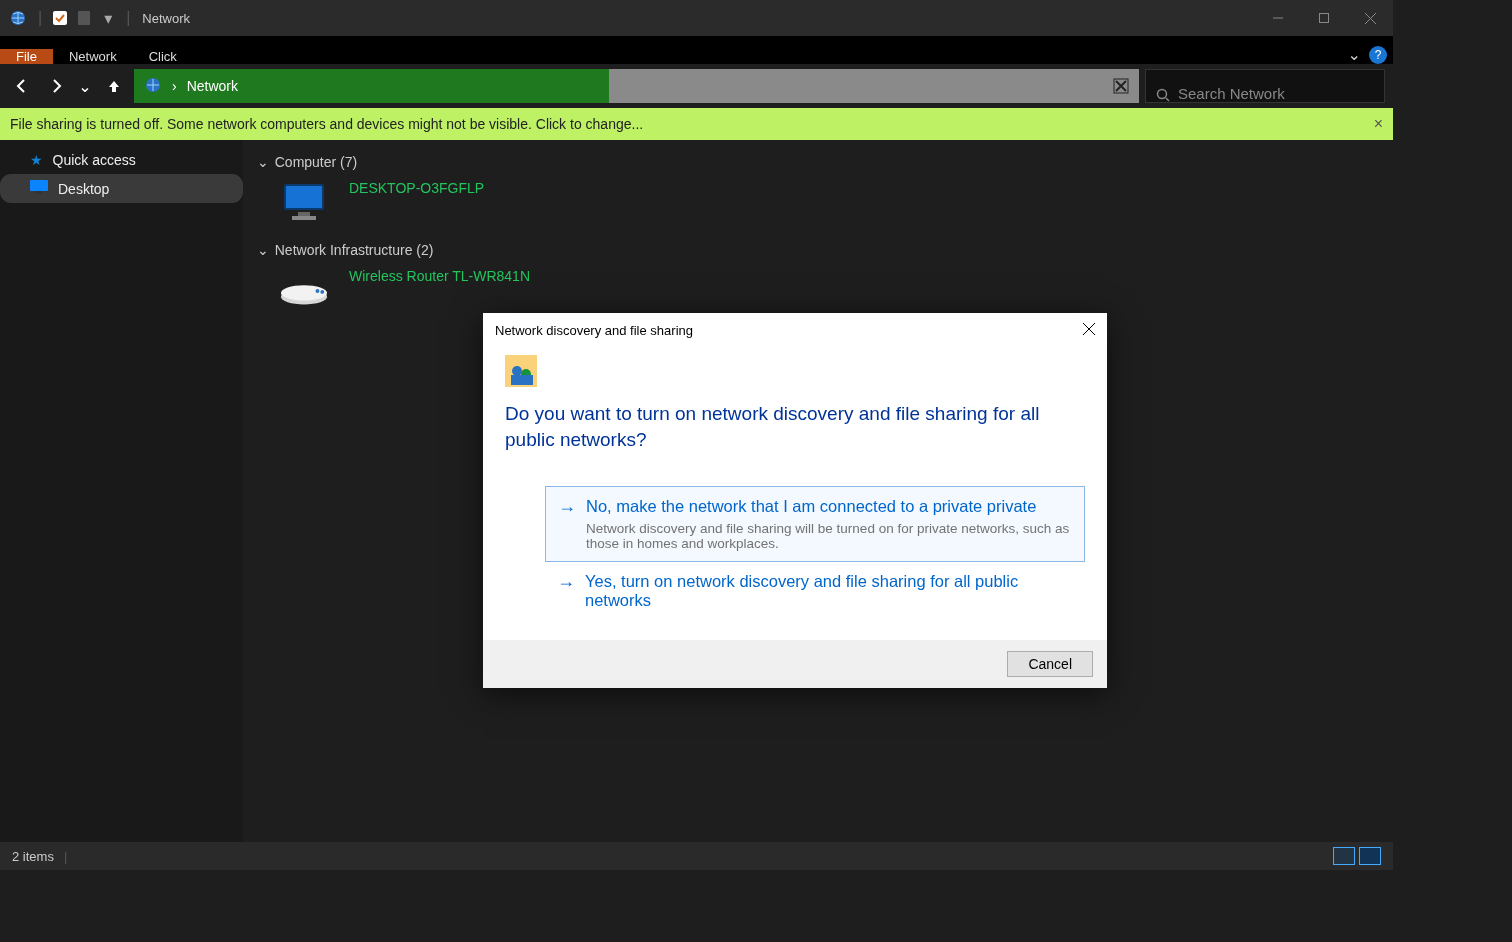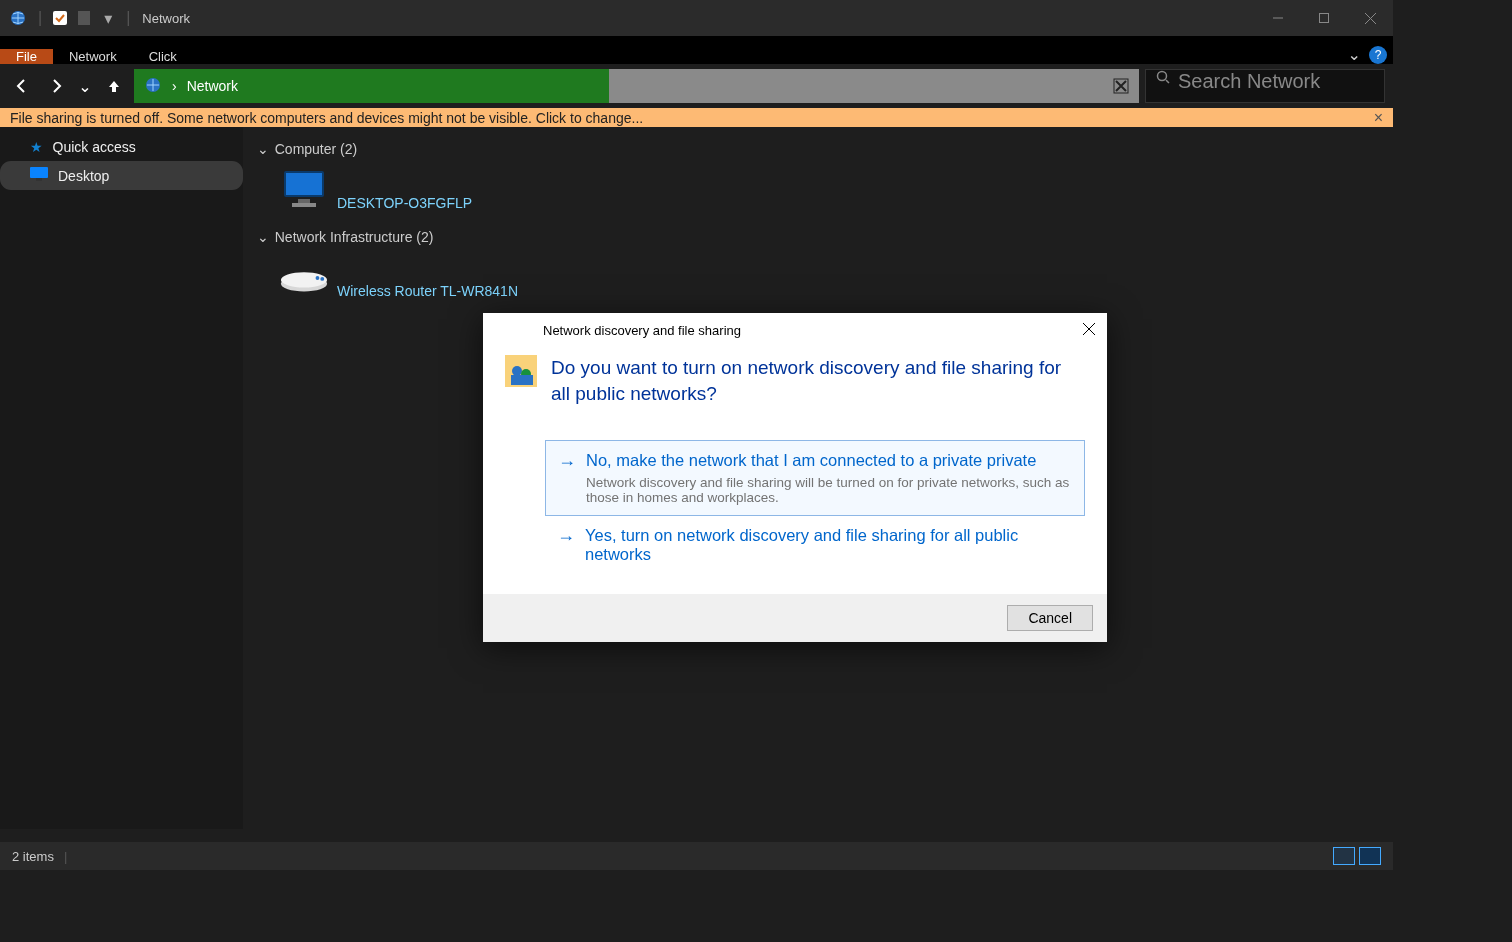--- a/index.html
+++ b/index.html
@@ -24,51 +24,51 @@
   .ribbon .spacer { flex: 1; }
   .ribbon .rside { display: flex; align-items: center; padding-right: 6px; gap: 8px; color: #ccc; }
   .help-icon { width:18px; height:18px; border-radius:50%; background:#1976d2; color:#fff; font-size:12px; display:flex; align-items:center; justify-content:center;}
 
   
   .navbar { height: 44px; background: #1e1e1e; display: flex; align-items: center; padding: 0 8px; gap: 6px; }
   .navbtn { width: 28px; height: 28px; display: flex; align-items: center; justify-content: center; color: #fff; }
   .addr { flex: 1; height: 34px; display: flex; align-items: center; background: #8a8a8a; position: relative; }
   .addr .active { height: 100%; background: #1f7a1f; display: flex; align-items: center; padding: 0 10px; gap: 10px; color: #fff; font-size: 14px; width: 475px;}
   .addr .refresh { margin-left: auto; width: 36px; height: 100%; background: #8a8a8a; display: flex; align-items: center; justify-content: center; color: #222;}
-  .searchbox { width: 240px; height: 34px; background: #111; border: 1px solid #333; display: flex; align-items: flex-start; padding: 0 10px; gap: 8px; color: #888; font-size: 20px;}
+  .searchbox { width: 240px; height: 34px; background: #111; border: 1px solid #333; display: flex; align-items: flex-end; padding: 0 10px; gap: 8px; color: #888; font-size: 15px;}
   .searchbox svg { flex-shrink:0;}
 
   
-  .infobar { height: 19px; background: #fdba74; color: #222; font-size: 14px; display: flex; align-items: center; padding: 0 10px; }
+  .infobar { height: 32px; background: #bef264; color: #222; font-size: 14px; display: flex; align-items: center; padding: 0 10px; }
   .infobar .closex { margin-left: auto; color: #555; font-size: 16px; }
 
   
   .body { display: flex; height: calc(100% - 36px - 28px - 44px - 32px - 28px); background: #1e1e1e; position: relative;}
   .sidebar { width: 243px; background: #191919; padding-top: 6px; }
   .side-item { display: flex; align-items: center; gap: 10px; padding: 6px 12px 6px 30px; font-size: 14px; color: #eee; }
   .side-item:first-child .star { color:#1281d0; }
   .side-item.selected { background: #3a3a3a; border-radius: 11px; }
 
   .content { flex: 1; padding: 10px 14px; color: #ddd; }
   .group-hdr { display: flex; align-items: center; gap: 6px; font-size: 14px; color: #ccc; margin: 4px 0 6px 0;}
-  .item-row { display: flex; align-items: flex-end; gap: 8px; padding: 4px 0 14px 22px; font-size: 14px; color: #7dd3fc; }
+  .item-row { display: flex; align-items: flex-start; gap: 20px; padding: 4px 0 14px 22px; font-size: 14px; color: #22c55e; }
   .item-row .icon { width: 50px; height: 44px; display:flex; align-items:center; justify-content:center;}
 
   
   .statusbar { position: absolute; bottom: 0; left: 0; right: 0; height: 28px; background: #2a2a2a; display: flex; align-items: center; padding: 0 12px; font-size: 13px; color: #ccc; }
   .statusbar .sep2 { margin: 0 10px; color: #555;}
   .statusbar .rsicons { margin-left: auto; display:flex; gap:4px;}
   .statusbar .rsicons div { width:22px; height:18px; border:1px solid #4a6; background:#1a3; display:flex; }
 
   
   .dialog { position: absolute; left: 483px; top: 313px; width: 624px; background: #fff; box-shadow: 0 6px 30px rgba(0,0,0,.6); color: #000; }
-  .dialog .dhdr { height: 34px; display: flex; align-items: center; padding: 0 12px; font-size: 13px; margin-left: 48px; }
+  .dialog .dhdr { height: 34px; display: flex; align-items: center; padding: 0 12px; font-size: 13px; }
   .dialog .dhdr .x { margin-left: auto; font-size: 16px; }
   .dialog .dbody { padding: 8px 22px 20px 22px; }
-  .dialog .lead { display: flex; gap: 14px; }
+  .dialog .lead { display: flex; gap: 14px; flex-direction: column; }
   .dialog .lead .ico { width: 32px; height: 32px; background: #f9d27a; display:flex; align-items:flex-end; justify-content:center; flex-shrink:0;}
   .dialog .lead h2 { font-weight: 400; font-size: 19px; color: #003399; line-height: 1.35; }
   .dialog .options { margin: 34px 0 0 40px; }
   .dialog .opt { padding: 10px 12px; color: #0066cc; }
   .dialog .opt.sel { border: 1px solid #8db7e6; background: #f3f9ff; }
   .dialog .opt .tline { display: flex; gap: 10px; font-size: 16.5px; align-items: flex-start; }
   .dialog .opt .arrow { color: #0066cc; font-size: 18px; line-height: 1.1; }
   .dialog .opt .sub { font-size: 13.5px; color: #737373; margin: 4px 0 0 28px; }
   .dialog .dfoot { height: 48px; background: #f0f0f0; display: flex; align-items: center; justify-content: flex-end; padding: 0 14px;}
   .dialog .dfoot button { padding: 4px 20px; font-size: 14px; background: #e1e1e1; border: 1px solid #adadad; }
@@ -197,21 +197,21 @@
             </svg>
         </span>
         <span>Desktop</span>
       </div>
     </div>
 
     <div class="content">
 
       <div class="group-hdr">
         <span>⌄</span>
-        <span>Computer (2)</span>
+        <span>Computer (7)</span>
       </div>
       <div class="item-row">
         <span class="icon">
           <svg width="48" height="40" viewBox="0 0 48 40">
               <rect x="4" y="2" width="40" height="26" rx="2" fill="#0a3a6b"></rect>
               <rect x="6" y="4" width="36" height="22" fill="#1672d4"></rect>
               <rect x="18" y="30" width="12" height="4" fill="#666"></rect>
               <rect x="12" y="34" width="24" height="4" fill="#888"></rect>
             </svg>
         </span>

